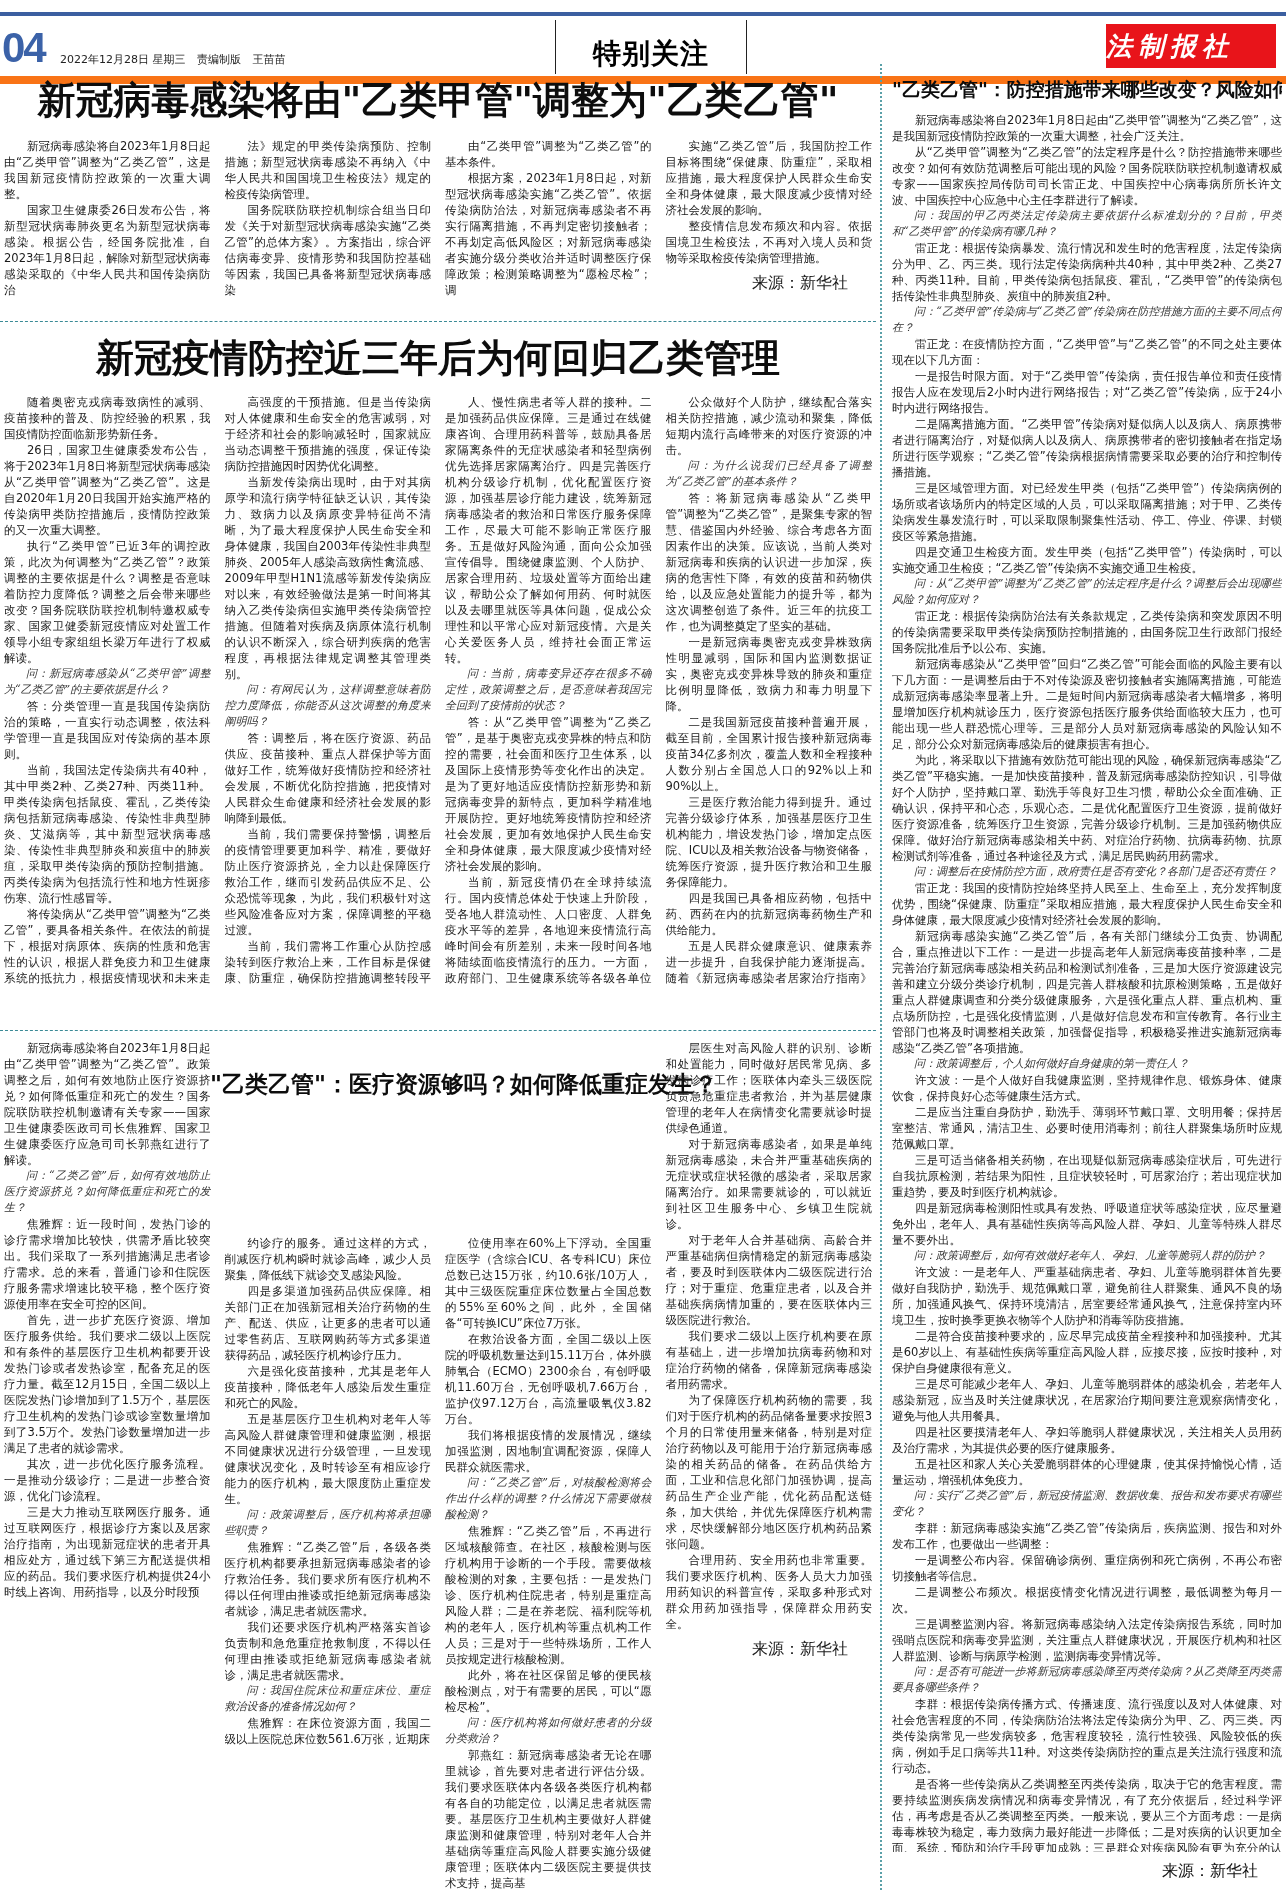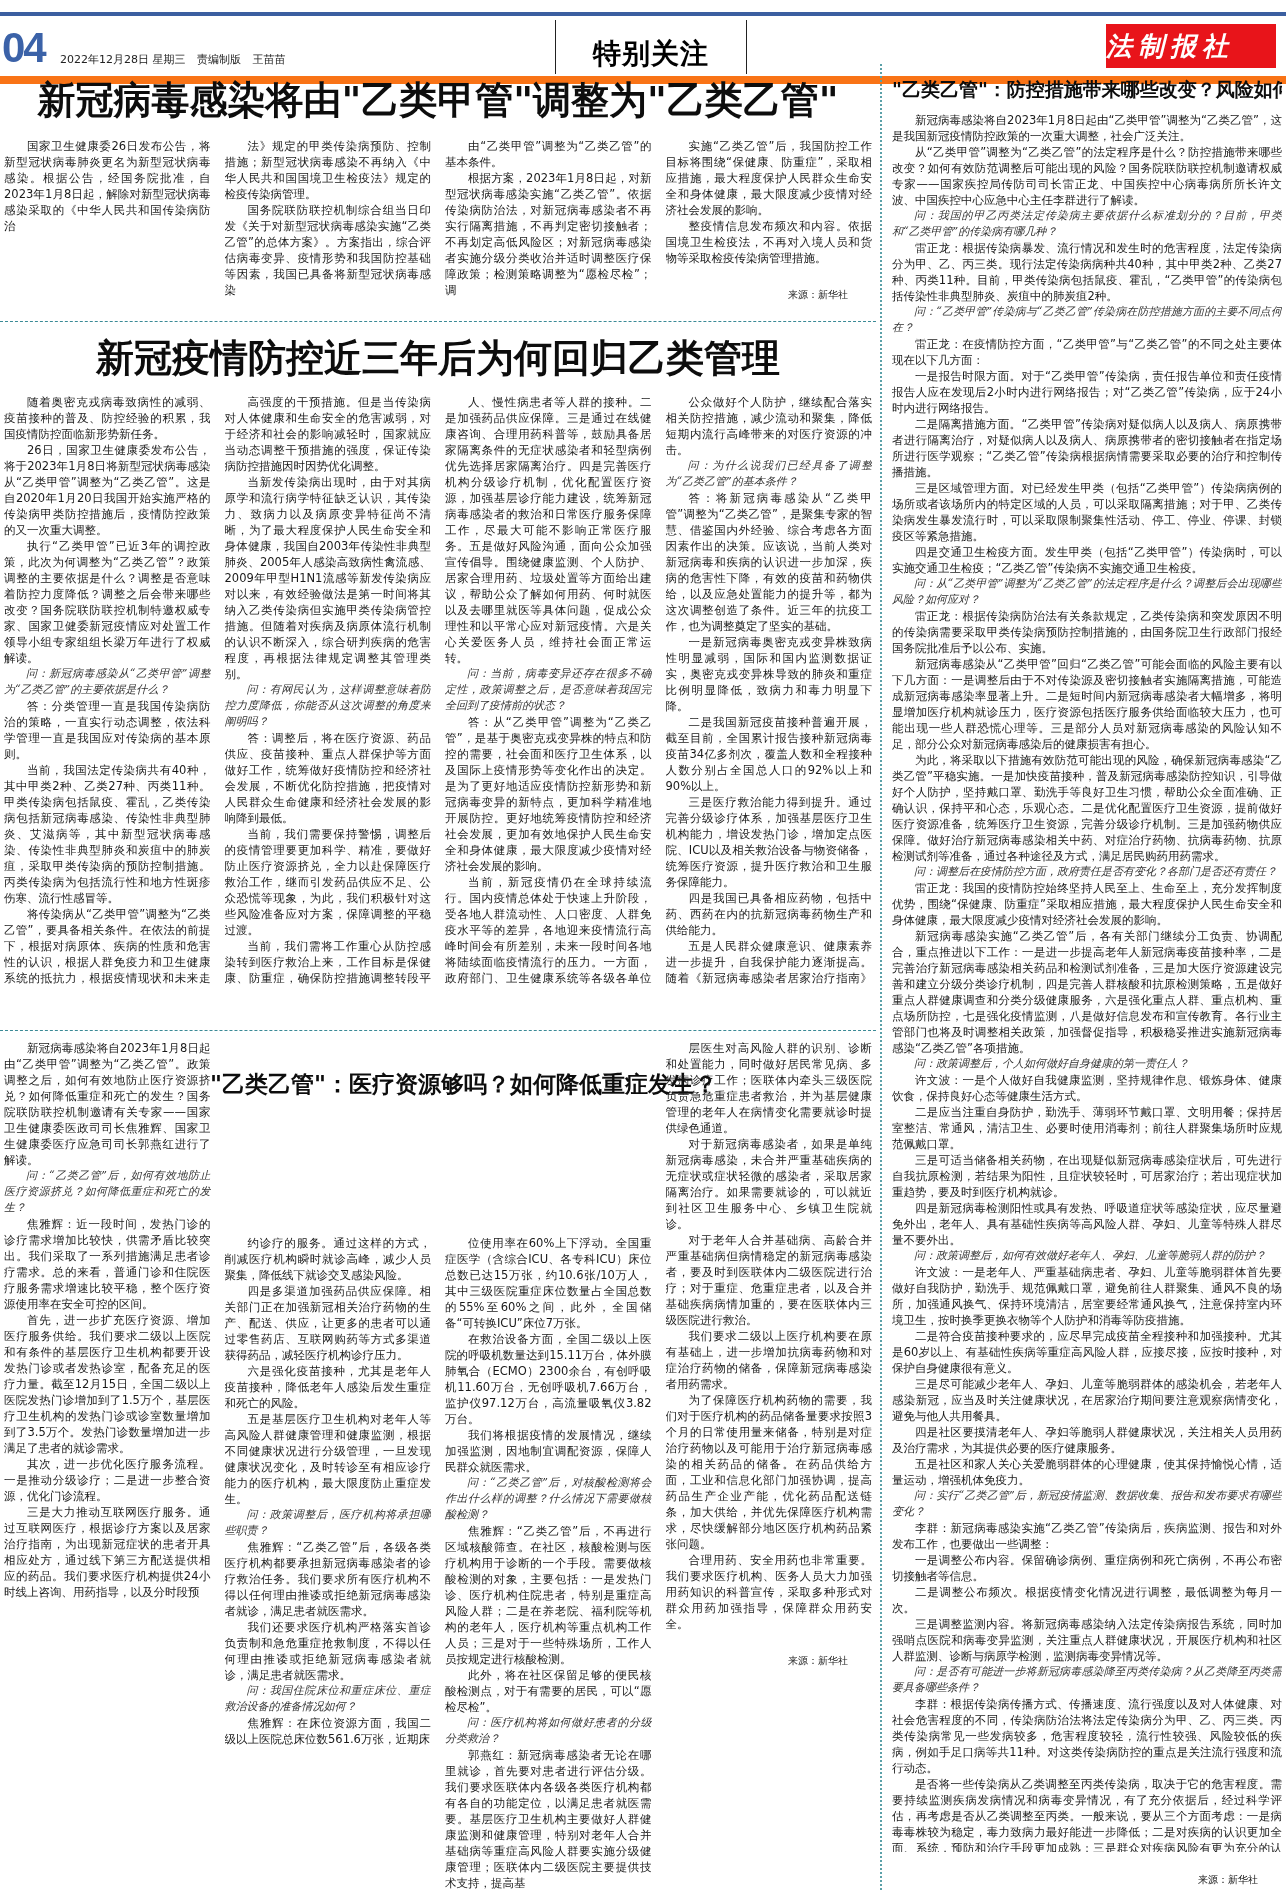--- a/index.html
+++ b/index.html
@@ -22,21 +22,21 @@
 
   .headline { font-family: "DejaVu Sans", sans-serif; font-weight: bold; color: #0d0d0d; text-align: center; white-space: nowrap; }
   .h1 { font-size: 38px; line-height: 60px; }
   .h2 { font-size: 23px; line-height: 36px; }
   .h3 { font-size: 22px; line-height: 34px; }
 
   .cols { display: flex; gap: 14px; }
   .col { flex: 1; font-size: 11.5px; line-height: 16px; text-align: justify; color: #1a1a1a; overflow: hidden; }
   .col p { text-indent: 2em; }
   .col p.q { font-family: "DejaVu Serif", serif; font-style: italic; color: #333; font-size: 11px; }
-  .source { text-align: right; padding-right: 24px; font-size: 10px; margin-top: 21px; }
+  .source { text-align: right; padding-right: 24px; font-size: 16px; margin-top: 9px; }
 
   .right-body { font-size: 11.5px; line-height: 16px; text-align: justify; color: #1a1a1a; }
   .right-body p { text-indent: 2em; }
   .right-body p.q { font-family: "DejaVu Serif", serif; font-style: italic; color: #333; font-size: 11px; }
 </style>
 </head>
 <body>
 
 <div class="masthead">
   <div class="page-num">04</div>
@@ -48,20 +48,21 @@
   <div class="mast-divider" style="left:555px;"></div>
   <div class="section-title">特别关注</div>
   <div class="mast-divider" style="left:746px;"></div>
   <div class="logo">法制报社</div>
 </div>
 
 <div class="region" style="left:0; top:64px; width:876px; height:256px;">
   <div class="headline h1" style="margin-top:6px; margin-bottom:8px;">新冠病毒感染将由"乙类甲管"调整为"乙类乙管"</div>
   <div class="cols" id="a1cols" style="padding:0 4px;">
       <div class="col">
+        <p>新冠病毒感染将自2023年1月8日起由“乙类甲管”调整为“乙类乙管”，这是我国新冠疫情防控政策的一次重大调整。</p>
         <p>国家卫生健康委26日发布公告，将新型冠状病毒肺炎更名为新型冠状病毒感染。根据公告，经国务院批准，自2023年1月8日起，解除对新型冠状病毒感染采取的《中华人民共和国传染病防治</p>
       </div>
       <div class="col">
         <p>法》规定的甲类传染病预防、控制措施；新型冠状病毒感染不再纳入《中华人民共和国国境卫生检疫法》规定的检疫传染病管理。</p>
         <p>国务院联防联控机制综合组当日印发《关于对新型冠状病毒感染实施“乙类乙管”的总体方案》。方案指出，综合评估病毒变异、疫情形势和我国防控基础等因素，我国已具备将新型冠状病毒感染</p>
       </div>
       <div class="col">
         <p>由“乙类甲管”调整为“乙类乙管”的基本条件。</p>
         <p>根据方案，2023年1月8日起，对新型冠状病毒感染实施“乙类乙管”。依据传染病防治法，对新冠病毒感染者不再实行隔离措施，不再判定密切接触者；不再划定高低风险区；对新冠病毒感染者实施分级分类收治并适时调整医疗保障政策；检测策略调整为“愿检尽检”；调</p>
       </div>

